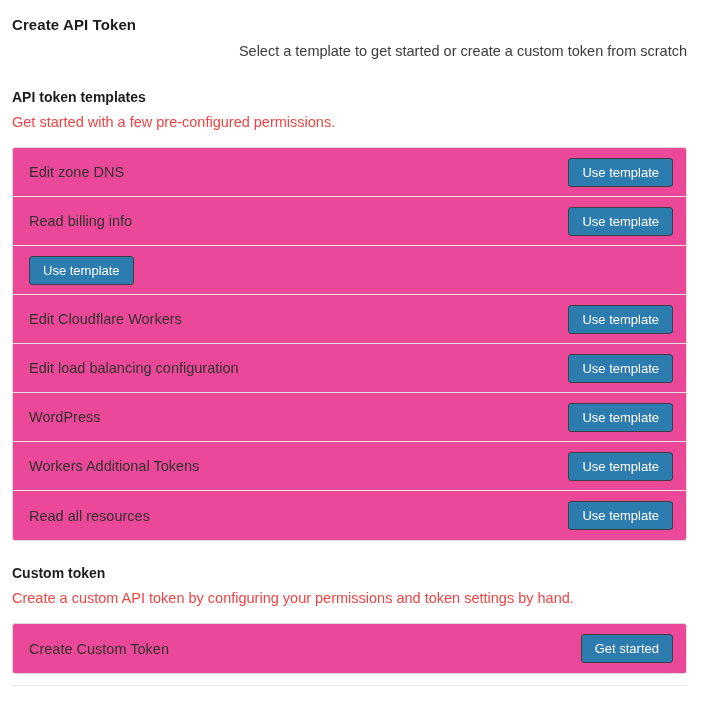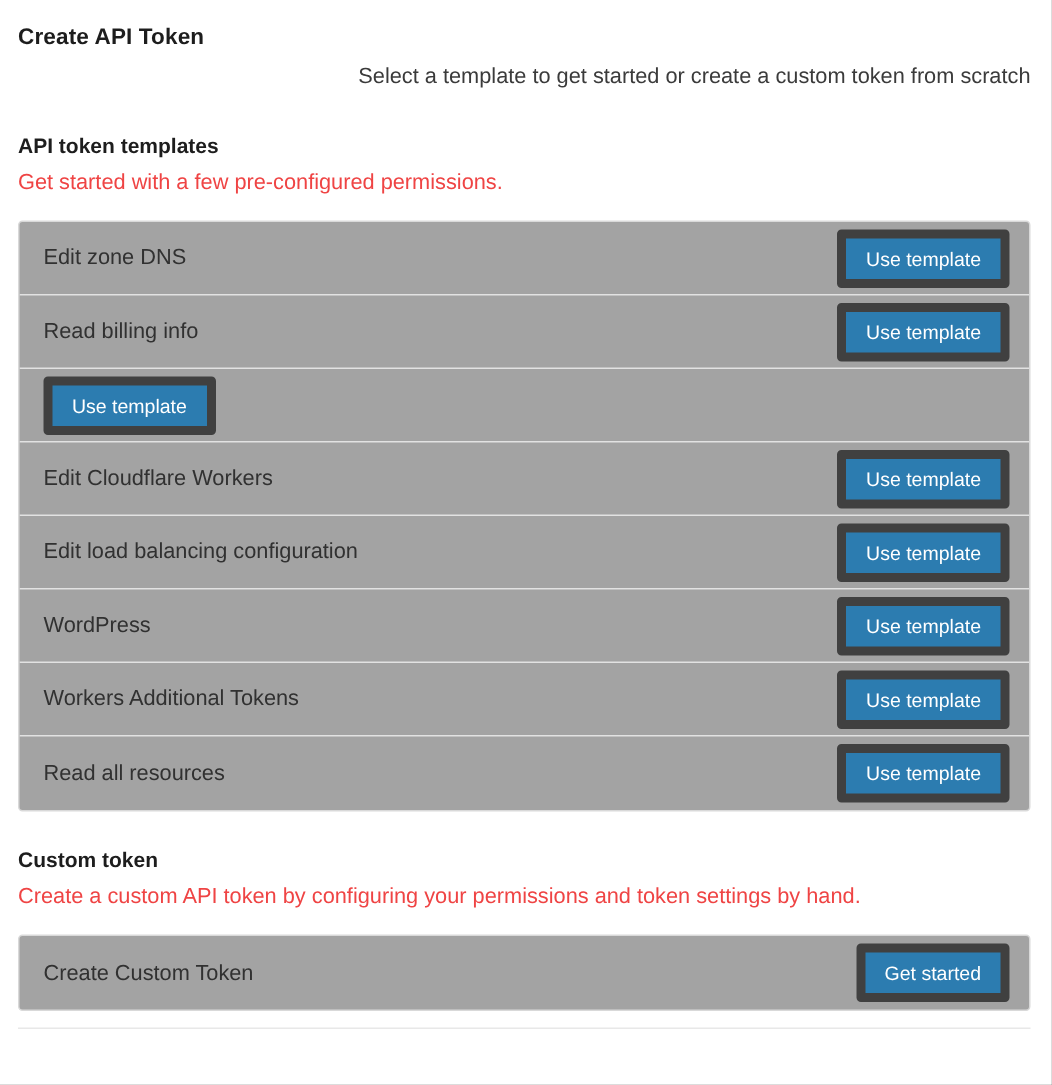--- a/index.html
+++ b/index.html
@@ -42,42 +42,42 @@
   }
   .section-desc {
     font-size: 14.5px;
     color: #ef4444;
     margin: 9px 0 0 0;
   }
   .card {
     margin-top: 17px;
     border: 1px solid #d9d9d9;
     border-radius: 3px;
-    background: #a3a3a3;
+    background: #ec4899;
     overflow: hidden;
   }
   .row {
     display: flex;
     align-items: center;
     justify-content: space-between;
     height: 49px;
     padding: 0 13px 0 16px;
     border-bottom: 1px solid #e2e2e2;
     box-sizing: border-box;
   }
   .row:last-child {
     border-bottom: none;
   }
   .row-label {
     font-size: 14.5px;
     color: #313131;
   }
   .btn {
     background: #2c7cb0;
-    border: 6px solid #404040;
+    border: 1px solid #404040;
     color: #ffffff;
     font-size: 13px;
     font-family: "Liberation Sans", sans-serif;
     border-radius: 3px;
     padding: 7px 13px;
     cursor: pointer;
     line-height: 1;
     white-space: nowrap;
   }
   .custom-section {

